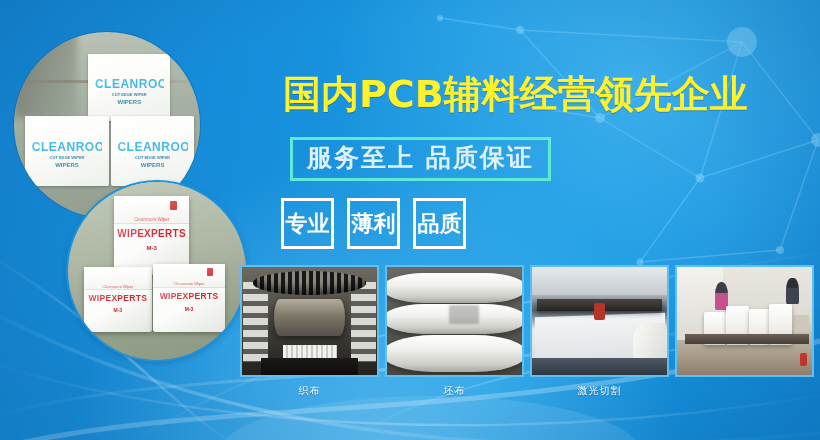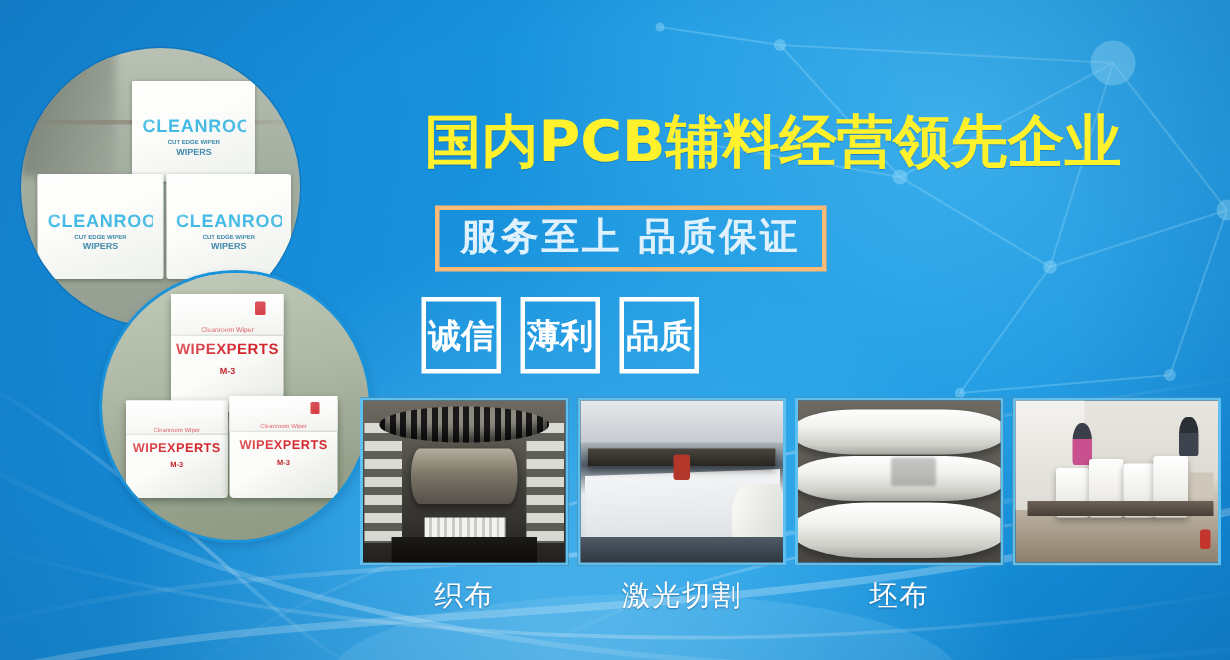--- a/index.html
+++ b/index.html
@@ -117,21 +117,21 @@
     color:#fff22d;
     font-size:38px;line-height:42px;font-weight:bold;
     letter-spacing:0px;
     text-shadow:0 1px 0 rgba(10,70,120,.35);
     white-space:nowrap;
     font-family:"DejaVu Sans","Liberation Sans",sans-serif;
   }
   .subtitle{
     position:absolute;left:290px;top:137px;
     padding:3px 14px 5px 14px;
-    border:3px solid #fdba74;
+    border:3px solid #5eead4;
     color:#dff1fc;
     font-size:25px;line-height:30px;font-weight:bold;
     letter-spacing:2px;white-space:nowrap;
     font-family:"DejaVu Sans","Liberation Sans",sans-serif;
   }
   .badges{
     position:absolute;left:281px;top:198px;
     display:flex;gap:13px;
   }
   .badge{
@@ -149,21 +149,21 @@
   }
   .cell{width:139px;}
   .cell .frame{
     width:139px;height:112px;overflow:hidden;position:relative;
     border:2px solid #5ec0f0;
     box-sizing:border-box;
     background:#2a3038;
   }
   .cell .cap{
     margin-top:7px;text-align:center;color:#ffffff;
-    font-size:19px;font-weight:normal;letter-spacing:1px;
+    font-size:10px;font-weight:normal;letter-spacing:1px;
     font-family:"DejaVu Sans","Liberation Sans",sans-serif;
     text-shadow:0 1px 1px rgba(0,40,80,.45);
   }
 
   
   .p-knit{position:absolute;inset:0;
     background:linear-gradient(180deg,#6e6a62 0%,#58554e 30%,#3d3b36 62%,#23211e 100%);}
   .p-knit .ring{
     position:absolute;left:8%;right:8%;top:4%;height:22%;
     border-radius:50%;
@@ -394,21 +394,21 @@
         <div class="wsheen"></div>
       </div>
     </div>
   </div>
 
   <div class="headline">国内PCB辅料经营领先企业</div>
 
   <div class="subtitle">服务至上 品质保证</div>
 
   <div class="badges">
-    <div class="badge">诚信</div>
+    <div class="badge">专业</div>
     <div class="badge">薄利</div>
     <div class="badge">品质</div>
   </div>
 
   <div class="strip">
 
     <div class="cell">
       <div class="frame">
         <div class="p-knit">
           <div class="cones-l"></div>
@@ -417,42 +417,42 @@
           <div class="drum"></div>
           <div class="fabric"></div>
           <div class="base"></div>
         </div>
       </div>
       <div class="cap">织布</div>
     </div>
 
     <div class="cell">
       <div class="frame">
+        <div class="p-rolls">
+          <div class="roll r1"></div>
+          <div class="roll r2"></div>
+          <div class="mark"></div>
+          <div class="roll r3"></div>
+        </div>
+      </div>
+      <div class="cap">坯布</div>
+    </div>
+
+    <div class="cell">
+      <div class="frame">
         <div class="p-laser">
           <div class="wall"></div>
           <div class="bed"></div>
           <div class="gantry"></div>
           <div class="head"></div>
           <div class="roll"></div>
           <div class="rail"></div>
         </div>
       </div>
       <div class="cap">激光切割</div>
-    </div>
-
-    <div class="cell">
-      <div class="frame">
-        <div class="p-rolls">
-          <div class="roll r1"></div>
-          <div class="roll r2"></div>
-          <div class="mark"></div>
-          <div class="roll r3"></div>
-        </div>
-      </div>
-      <div class="cap">坯布</div>
     </div>
 
     <div class="cell">
       <div class="frame">
         <div class="p-pack">
           <div class="wallL"></div>
           <div class="worker"></div>
           <div class="worker2"></div>
           <div class="box"></div>
           <div class="stack s1"></div>

